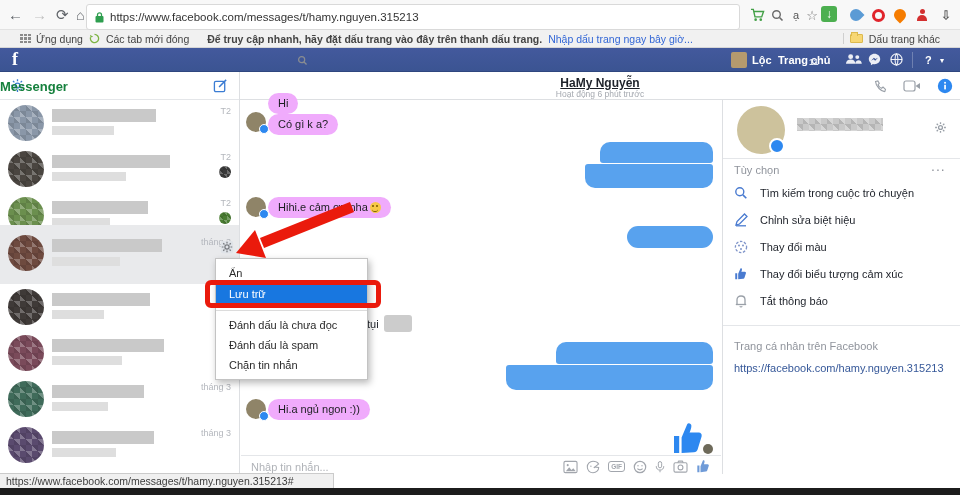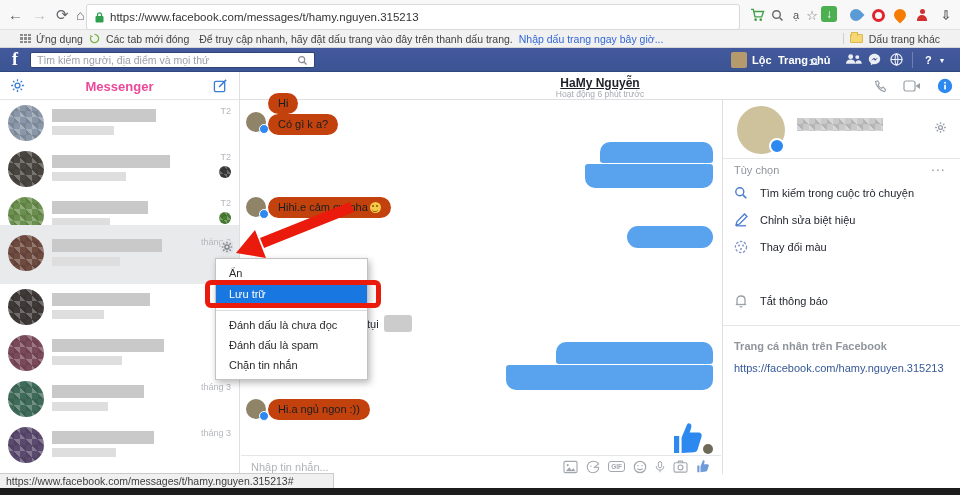--- a/index.html
+++ b/index.html
@@ -50,42 +50,42 @@
   #fbsearch-ic { position:absolute; left:297px; top:7px; }
   .hdr-txt { position:absolute; top:6px; color:#fff; font-size:11px; font-weight:bold; }
   .hdr-badge { position:absolute; top:9px; color:#dfe5f2; font-size:9px; font-weight:bold; }
   .hdr-ic { position:absolute; top:5px; }
   .hdr-sep { position:absolute; top:4px; width:1px; height:16px; background:rgba(255,255,255,.25); }
   .pav16 { position:absolute; left:731px; top:4px; width:16px; height:16px; border-radius:2px; background:#b59a6e; }
 
   
   #leftcol { left:0; top:72px; width:240px; height:402px; background:#fff; border-right:1px solid #dddfe2; }
   #msgr-hdr { position:absolute; left:0; top:0; width:100%; height:28px; border-bottom:1px solid #e4e6e9; }
-  #msgr-title { position:absolute; left:0; right:0; top:7px; text-align:center; font-size:13px; font-weight:bold; color:#ec4899; }
+  #msgr-title { position:absolute; left:0; right:0; top:7px; text-align:left; font-size:13px; font-weight:bold; color:#15803d; }
   .lrow { position:absolute; left:0; width:239px; height:46px; }
   .lrow.hl { background:#e9eaec; }
   .lav { position:absolute; left:8px; top:5px; width:36px; height:36px; border-radius:50%; }
   .lname { position:absolute; left:52px; top:9px; height:13px; background:#c9c9c9; }
   .lprev { position:absolute; left:52px; top:26px; height:9px; background:#dedede; }
   .ltime { position:absolute; right:8px; top:6px; width:56px; text-align:right; font-size:9px; color:#b4b7bd; }
   .lmini { position:absolute; right:8px; top:20px; width:12px; height:12px; border-radius:50%; }
 
   #chathdr { left:240px; top:72px; width:720px; height:28px; background:#fff; border-bottom:1px solid #dddfe2; }
   #chat-title { position:absolute; left:0; right:0; top:4px; text-align:center; font-size:12px; font-weight:bold; color:#1d2129;text-decoration:underline; }
   #chat-status { position:absolute; left:0; right:0; top:17px; text-align:center; font-size:8.5px; color:#a5a9b0; }
 
   #rightcol { left:722px; top:100px; width:238px; height:374px; background:#fff; border-left:1px solid #dddfe2; }
   .r-sep { position:absolute; left:0; width:238px; height:1px; background:#e4e6e9; }
   .r-label { position:absolute; font-size:11px; color:#90949c; }
   .r-opt-label { font-size:11px; color:#1d2129; }
   .r-opt { position:absolute; left:11px; display:flex; align-items:center; gap:12px; }
   .r-link { position:absolute; font-size:11px; color:#365899; }
 
   
-  .bubble { position:absolute; background:#c2410c; border-radius:16px; padding:4px 10px 5px; font-size:11px; color:#1c1e21; white-space:nowrap; }
+  .bubble { position:absolute; background:#f0abfc; border-radius:16px; padding:4px 10px 5px; font-size:11px; color:#1c1e21; white-space:nowrap; }
   .cav { position:absolute; width:20px; height:20px; border-radius:50%; background:#b0a586; }
   .cav::after { content:""; position:absolute; right:-3px; bottom:-2px; width:8px; height:8px; border-radius:50%;
                 background:#2d88f0; border:1.5px solid #fff; }
   .bluemsg { position:absolute; background:#58a2ee; border-radius:4px; }
   .graymsg { position:absolute; background:#cccccc; border-radius:3px; }
   .smiley { display:inline-block; width:11px; height:11px; border-radius:50%; background:#f7c948; vertical-align:-2px; margin-left:2px; position:relative; }
   .smiley::before { content:""; position:absolute; left:2.5px; top:3px; width:1.8px; height:1.8px; background:#7a5c00; border-radius:50%; box-shadow:4px 0 0 #7a5c00; }
   .smiley::after { content:""; position:absolute; left:2.5px; top:5.5px; width:6px; height:3px; border-bottom:1.4px solid #7a5c00; border-radius:0 0 6px 6px; }
 
   
@@ -174,31 +174,30 @@
       <i></i>
       <i></i>
       <i></i>
     </span>
   <span>Ứng dụng</span>
   <svg width="11" height="11" viewBox="0 0 12 12">
       <path d="M6 1.5a4.5 4.5 0 1 1-4.3 3.2" fill="none" stroke="#7cb342" stroke-width="1.4"></path>
       <path d="M1 2l.8 2.8L4.6 4z" fill="#7cb342"></path>
     </svg>
   <span>Các tab mới đóng</span>
-  <span style="margin-left:4px;">Để truy cập nhanh, hãy đặt dấu trang vào đây trên thanh dấu trang.</span>
+  <span style="margin-left:12px;font-weight:bold;">Để truy cập nhanh, hãy đặt dấu trang vào đây trên thanh dấu trang.</span>
   <span class="bm-link">Nhập dấu trang ngay bây giờ...</span>
   <span style="flex:1;"></span>
   <span class="vdiv"></span>
   <span class="folder"></span>
   <span>Dấu trang khác</span>
 </div>
 
 <div class="abs" id="fbheader">
   <span class="flogo">f</span>
-  <input id="fbsearch" placeholder="Tìm kiếm người, địa điểm và mọi thứ" style="">
   <svg id="fbsearch-ic" class="abs" width="11" height="11" viewBox="0 0 13 13">
       <circle cx="5.5" cy="5.5" r="3.6" fill="none" stroke="#8a8d91" stroke-width="1.4"></circle>
       <path d="M8.3 8.3l3 3" stroke="#8a8d91" stroke-width="1.6"></path>
     </svg>
   <span class="pav16 pix pix-sm"></span>
   <span class="hdr-txt" style="left:752px;">Lộc</span>
   <span class="hdr-txt" style="left:778px;">Trang chủ</span>
   <span class="hdr-badge" style="left:809px;text-align:center;">11</span>
   <span class="hdr-ic" style="left:845px;">
     <svg width="17" height="12" viewBox="0 0 18 12" fill="rgba(255,255,255,.9)">
@@ -401,31 +400,37 @@
   </div>
   <div class="r-opt" style="top:140px;">
     <svg width="14" height="14" viewBox="0 0 14 14">
         <circle cx="7" cy="7" r="5.6" fill="none" stroke="#7f94c9" stroke-width="1.3" stroke-dasharray="2.5 1.6"></circle>
         <circle cx="5" cy="5.6" r="1" fill="#7f94c9"></circle>
         <circle cx="9" cy="5.6" r="1" fill="#7f94c9"></circle>
         <circle cx="7" cy="9" r="1" fill="#7f94c9"></circle>
       </svg>
     <span class="r-opt-label">Thay đổi màu</span>
   </div>
+  <div class="r-opt" style="top:167px;">
+    <svg width="14" height="14" viewBox="0 0 16 17" fill="#4a7bd0">
+        <path d="M1 7.5h2.4V15H1zM4.6 15V8.2L7.2 2c.4-.9 2-.5 2 .7 0 1-.5 2.4-.8 3.2h4.3c1 0 1.6.9 1.3 1.8L12.2 13c-.2.8-1 1.3-1.7 1.3z"></path>
+      </svg>
+    <span class="r-opt-label">Thay đổi biểu tượng cảm xúc</span>
+  </div>
   <div class="r-opt" style="top:194px;">
     <svg width="14" height="14" viewBox="0 0 14 14">
         <path d="M3 10.5V5.8C3 3.6 4.7 2 7 2s4 1.6 4 3.8v4.7" fill="none" stroke="#9aa0a8" stroke-width="1.3"></path>
         <path d="M1.8 10.5h10.4" stroke="#9aa0a8" stroke-width="1.3"></path>
         <path d="M5.8 12.2a1.3 1.3 0 0 0 2.4 0" fill="none" stroke="#9aa0a8" stroke-width="1.1"></path>
       </svg>
     <span class="r-opt-label">Tắt thông báo</span>
   </div>
 
   <div class="r-sep" style="top:225px;"></div>
-  <span class="r-label" style="left:11px;top:240px;font-weight:bold;">Trang cá nhân trên Facebook</span>
+  <span class="r-label" style="left:11px;top:240px;">Trang cá nhân trên Facebook</span>
   <span class="r-link" style="left:11px;top:262px;">https://facebook.com/hamy.nguyen.315213</span>
 </div>
 
 <div class="abs" id="inputbar">
   <span id="input-ph">Nhập tin nhắn...</span>
   <div id="input-icons">
     <span>
       <svg width="15" height="14" viewBox="0 0 16 15">
           <rect x="1" y="1.5" width="14" height="12" rx="1.5" fill="none" stroke="#a2a6ad" stroke-width="1.2"></rect>
           <circle cx="5" cy="5.5" r="1.1" fill="#a2a6ad"></circle>

